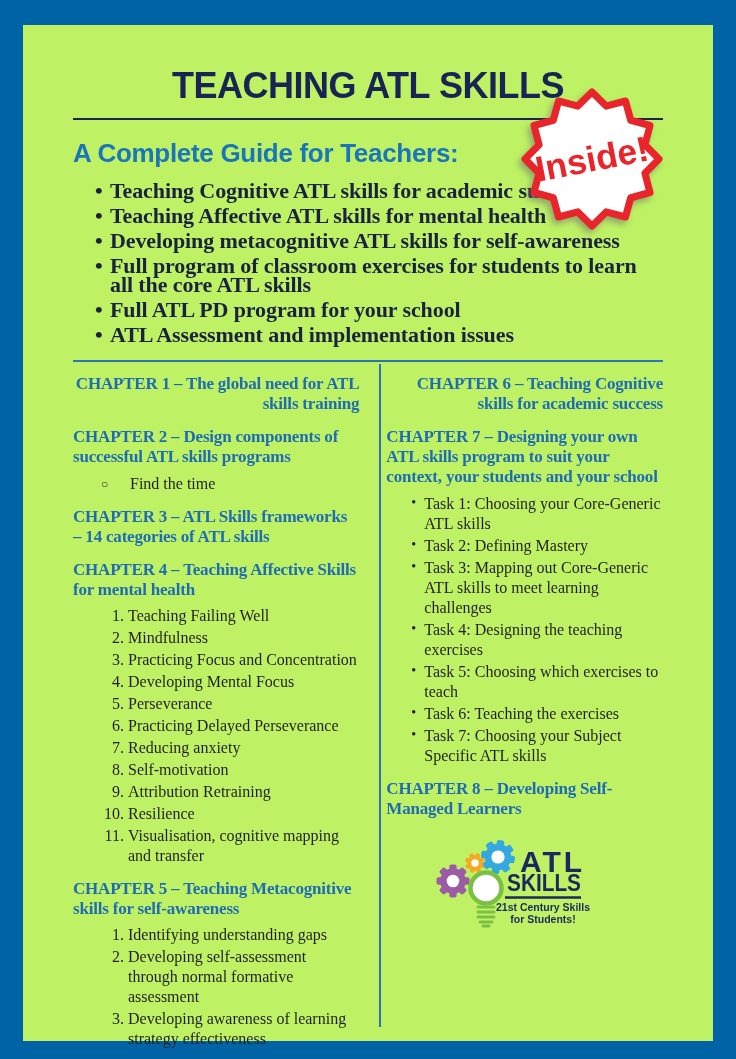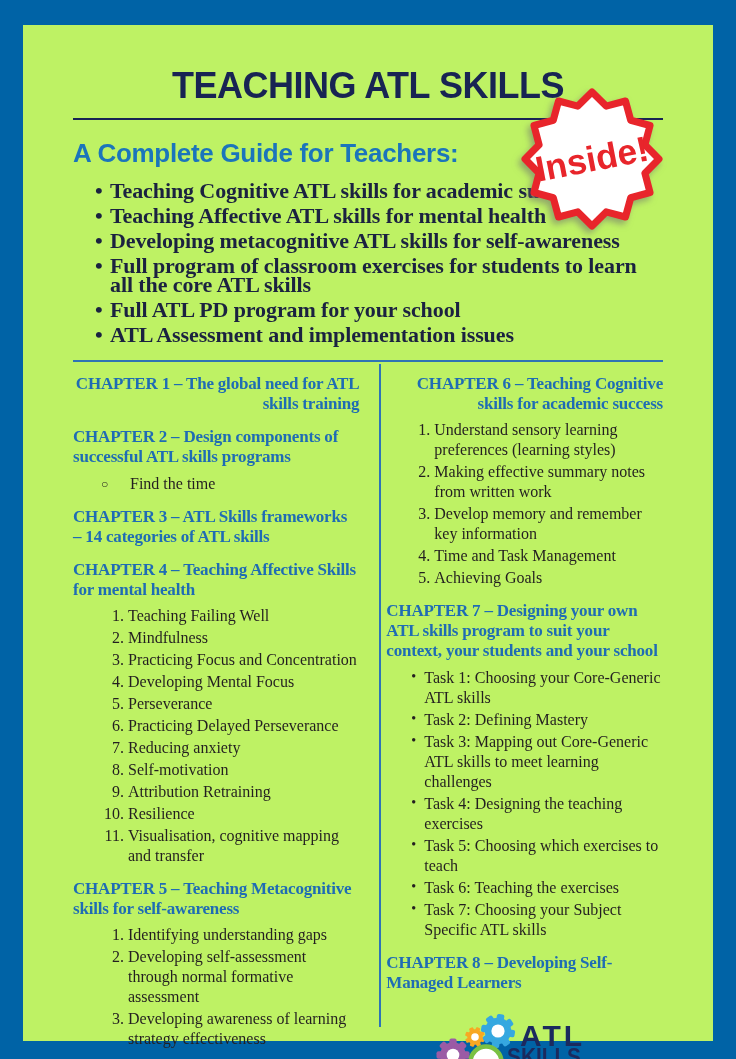--- a/index.html
+++ b/index.html
@@ -156,27 +156,20 @@
           <li>Identifying understanding gaps</li>
           <li>Developing self-assessment through normal formative assessment</li>
           <li>Developing awareness of learning strategy effectiveness</li>
         </ol>
       </section>
     </div>
 
     <div class="col-right">
       <section class="chapter">
         <h3>CHAPTER 6 – Teaching Cognitive skills for academic success</h3>
-        <ol>
-          <li>Understand sensory learning preferences (learning styles)</li>
-          <li>Making effective summary notes from written work</li>
-          <li>Develop memory and remember key information</li>
-          <li>Time and Task Management</li>
-          <li>Achieving Goals</li>
-        </ol>
       </section>
       <section class="chapter">
         <h3>CHAPTER 7 – Designing your own ATL skills program to suit your context, your students and your school</h3>
         <ul class="task-list">
           <li>Task 1: Choosing your Core-Generic ATL skills</li>
           <li>Task 2: Defining Mastery</li>
           <li>Task 3: Mapping out Core-Generic ATL skills to meet learning challenges</li>
           <li>Task 4: Designing the teaching exercises</li>
           <li>Task 5: Choosing which exercises to teach</li>
           <li>Task 6: Teaching the exercises</li>

